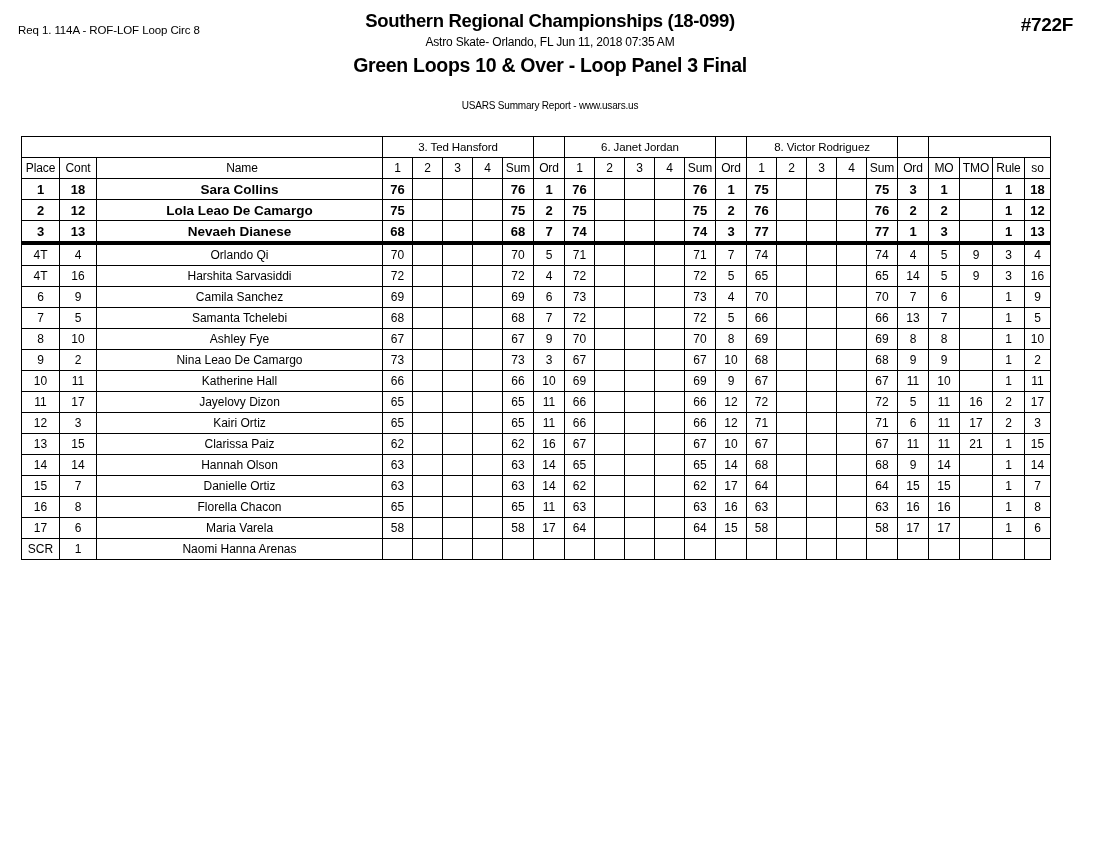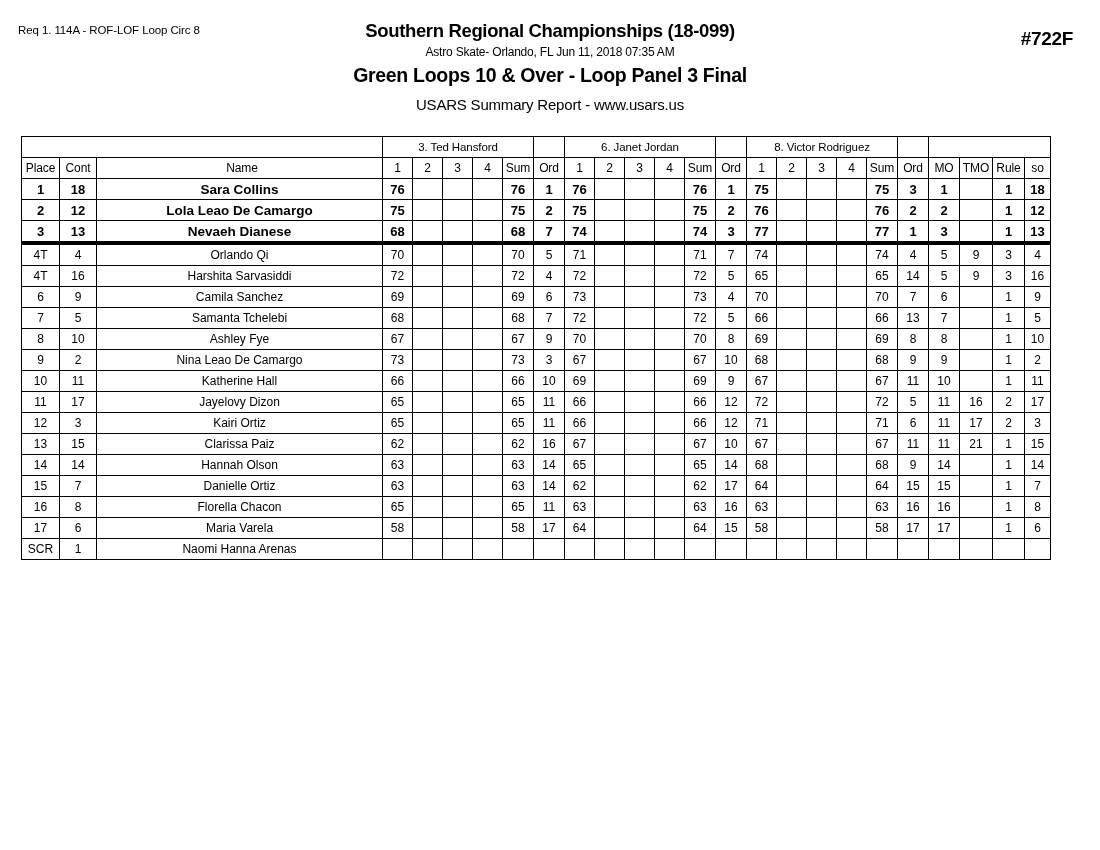--- a/index.html
+++ b/index.html
@@ -27,31 +27,31 @@
     position: absolute;
     left: 18px;
     top: 24px;
     font-size: 11.5px;
     letter-spacing: -0.1px;
     white-space: nowrap;
   }
   .doc-number {
     position: absolute;
     right: 27px;
-    top: 28px;
+    top: 14px;
     font-size: 19px;
     font-weight: bold;
     letter-spacing: -0.3px;
     white-space: nowrap;
   }
   .title-stack {
     position: absolute;
     left: 0;
     right: 0;
-    top: 21px;
+    top: 11px;
     text-align: center;
   }
   .title-main {
     font-size: 18.5px;
     font-weight: bold;
     letter-spacing: -0.35px;
     line-height: 20px;
   }
   .title-venue {
     font-size: 12px;
@@ -60,24 +60,24 @@
     margin-top: 1px;
   }
   .title-event {
     font-size: 19.5px;
     font-weight: bold;
     letter-spacing: -0.3px;
     line-height: 23px;
     margin-top: 2px;
   }
   .title-sub {
-    font-size: 15px;
+    font-size: 10px;
     letter-spacing: -0.2px;
     line-height: 20px;
-    margin-top: 8px;
+    margin-top: 19px;
   }
 
   
   .table-wrap {
     position: absolute;
     left: 21px;
     top: 136px;
   }
   table.results {
     border-collapse: collapse;

